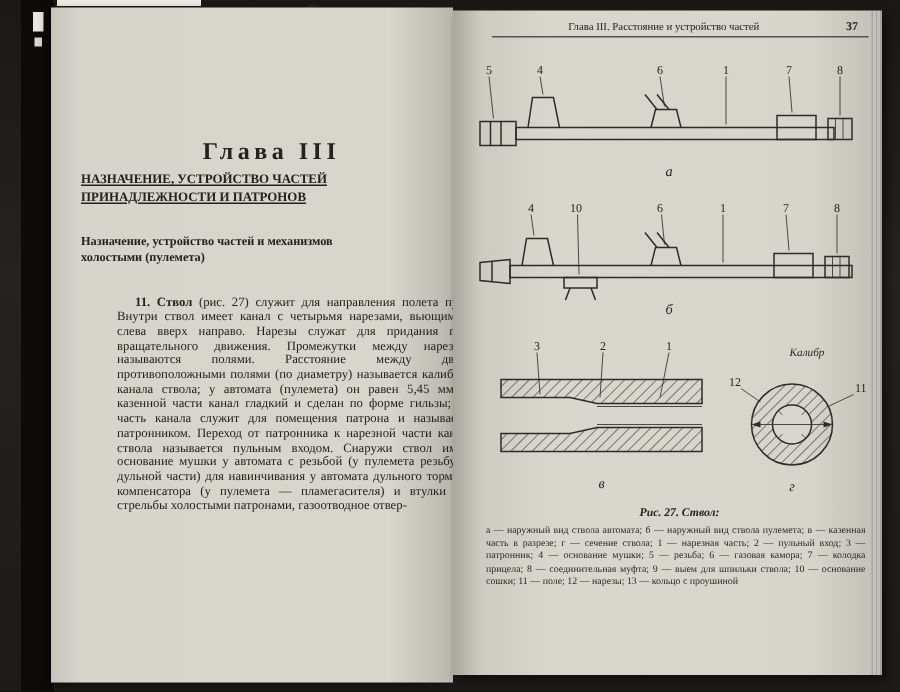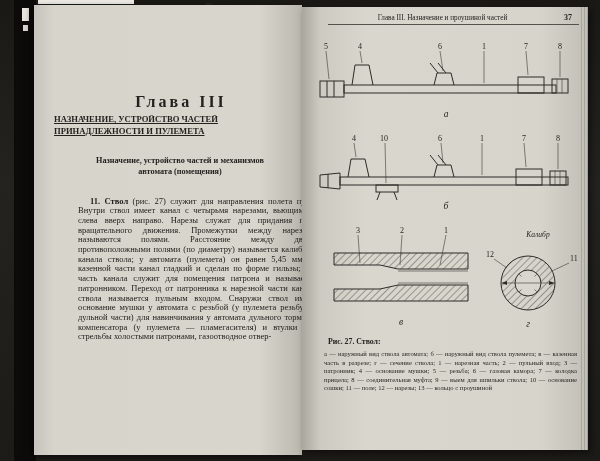--- a/index.html
+++ b/index.html
@@ -19,21 +19,21 @@
   .page-right{left:302px;top:7px;width:286px;height:443px;
     background:linear-gradient(90deg,#a8a69d 0,#cccac1 18px,#d8d6cd 64px,#d6d4cb 238px,#c0beb5 100%);
     box-shadow:3px 3px 7px rgba(0,0,0,.5);}
   .page-right::after{content:"";position:absolute;right:0;top:0;bottom:0;width:7px;
     background:repeating-linear-gradient(90deg,rgba(0,0,0,.14) 0 1px,rgba(255,255,255,0) 1px 3px);}
 
   .l-chapter{position:absolute;left:30px;top:88px;width:234px;text-align:center;
     font-weight:bold;font-size:16px;letter-spacing:3px;}
   .l-title{position:absolute;left:20px;top:109px;width:252px;text-align:left;
     font-weight:bold;font-size:8.6px;line-height:11.5px;text-decoration:underline;}
-  .l-subtitle{position:absolute;left:20px;top:151px;width:252px;text-align:center;
+  .l-subtitle{position:absolute;left:20px;top:151px;width:252px;text-align:left;
     font-weight:bold;font-size:8.2px;line-height:10.5px;}
   .l-body{position:absolute;left:44px;top:183px;width:238px;font-size:8.5px;
     line-height:9.7px;text-align:justify;text-indent:12px;}
   .l-body .lead{font-weight:bold;}
 
   .r-header{position:absolute;left:26px;right:9px;top:6px;display:flex;align-items:baseline;font-size:7.2px;}
   .r-h-title{flex:1;text-align:center;}
   .r-h-num{width:22px;text-align:center;font-weight:bold;font-size:8px;}
   .r-rule{position:absolute;left:26px;right:9px;top:17px;border-top:1px solid #54524d;}
 
@@ -43,52 +43,52 @@
   .fig-v{left:26px;top:214px;width:146px;height:112px;}
   .fig-g{left:180px;top:220px;width:100px;height:104px;}
   .fig svg{display:block;width:100%;height:100%;}
   .fig text{font-family:"Liberation Serif",serif;font-size:8px;fill:#26251f;}
   .fig text.lbl{font-style:italic;font-size:9.5px;}
   .fig text.cal{font-style:italic;font-size:7.5px;}
   .ln{stroke:#2c2b26;stroke-width:1;fill:none;}
   .thin{stroke:#3a3933;stroke-width:.6;fill:none;}
   .fillpage{fill:#d8d6cd;}
 
-  .r-caption{position:absolute;left:26px;right:10px;top:330px;text-align:left;
-    font-weight:bold;font-size:7.8px;}
+  .r-caption{position:absolute;left:26px;right:10px;top:330px;text-align:center;
+    font-weight:bold;font-size:7.8px;font-style:italic;}
   .r-legend{position:absolute;left:22px;right:11px;top:343px;font-size:6.6px;
     line-height:8.6px;text-align:justify;color:#2a2924;}
 </style>
 </head>
 <body>
 
 <div class="photo">
 
   <div class="cover-edge"></div>
   <div class="spine-mark1"></div>
   <div class="spine-mark2"></div>
   <div class="top-sliver"></div>
   <div class="top-mark"></div>
 
   <div class="page page-left">
     <div class="l-chapter">Глава III</div>
     <div class="l-title">
       <div>НАЗНАЧЕНИЕ, УСТРОЙСТВО ЧАСТЕЙ</div>
-      <div>ПРИНАДЛЕЖНОСТИ И ПУЛЕМЕТА</div>
+      <div>ПРИНАДЛЕЖНОСТИ И ПАТРОНОВ</div>
     </div>
     <div class="l-subtitle">
       <div>Назначение, устройство частей и механизмов</div>
-      <div>автомата (помещения)</div>
+      <div>холостыми (пулемета)</div>
     </div>
     <p class="l-body"><span class="lead">11. Ствол</span><span> (рис. 27) служит для направления полета пули. Внутри ствол имеет канал с четырьмя нарезами, вьющимися слева вверх направо. Нарезы служат для придания пуле вращательного движения. Промежутки между нарезами называются полями. Расстояние между двумя противоположными полями (по диаметру) называется калибром канала ствола; у автомата (пулемета) он равен 5,45 мм. В казенной части канал гладкий и сделан по форме гильзы; эта часть канала служит для помещения патрона и называется патронником. Переход от патронника к нарезной части канала ствола называется пульным входом. Снаружи ствол имеет основание мушки у автомата с резьбой (у пулемета резьбу на дульной части) для навинчивания у автомата дульного тормоза-компенсатора (у пулемета — пламегасителя) и втулки для стрельбы холостыми патронами, газоотводное отвер-</span></p>
   </div>
 
   <div class="page page-right">
     <div class="r-header">
-      <span class="r-h-title">Глава III. Назначение и проушиной частей</span>
+      <span class="r-h-title">Глава III. Расстояние и устройство частей</span>
       <span class="r-h-num">37</span>
     </div>
     <div class="r-rule"></div>
 
     <div class="fig fig-a">
       <svg viewBox="0 0 260 86">
         <text x="8" y="12">5</text>
         <text x="42" y="12">4</text>
         <text x="122" y="12">6</text>
         <text x="166" y="12">1</text>

